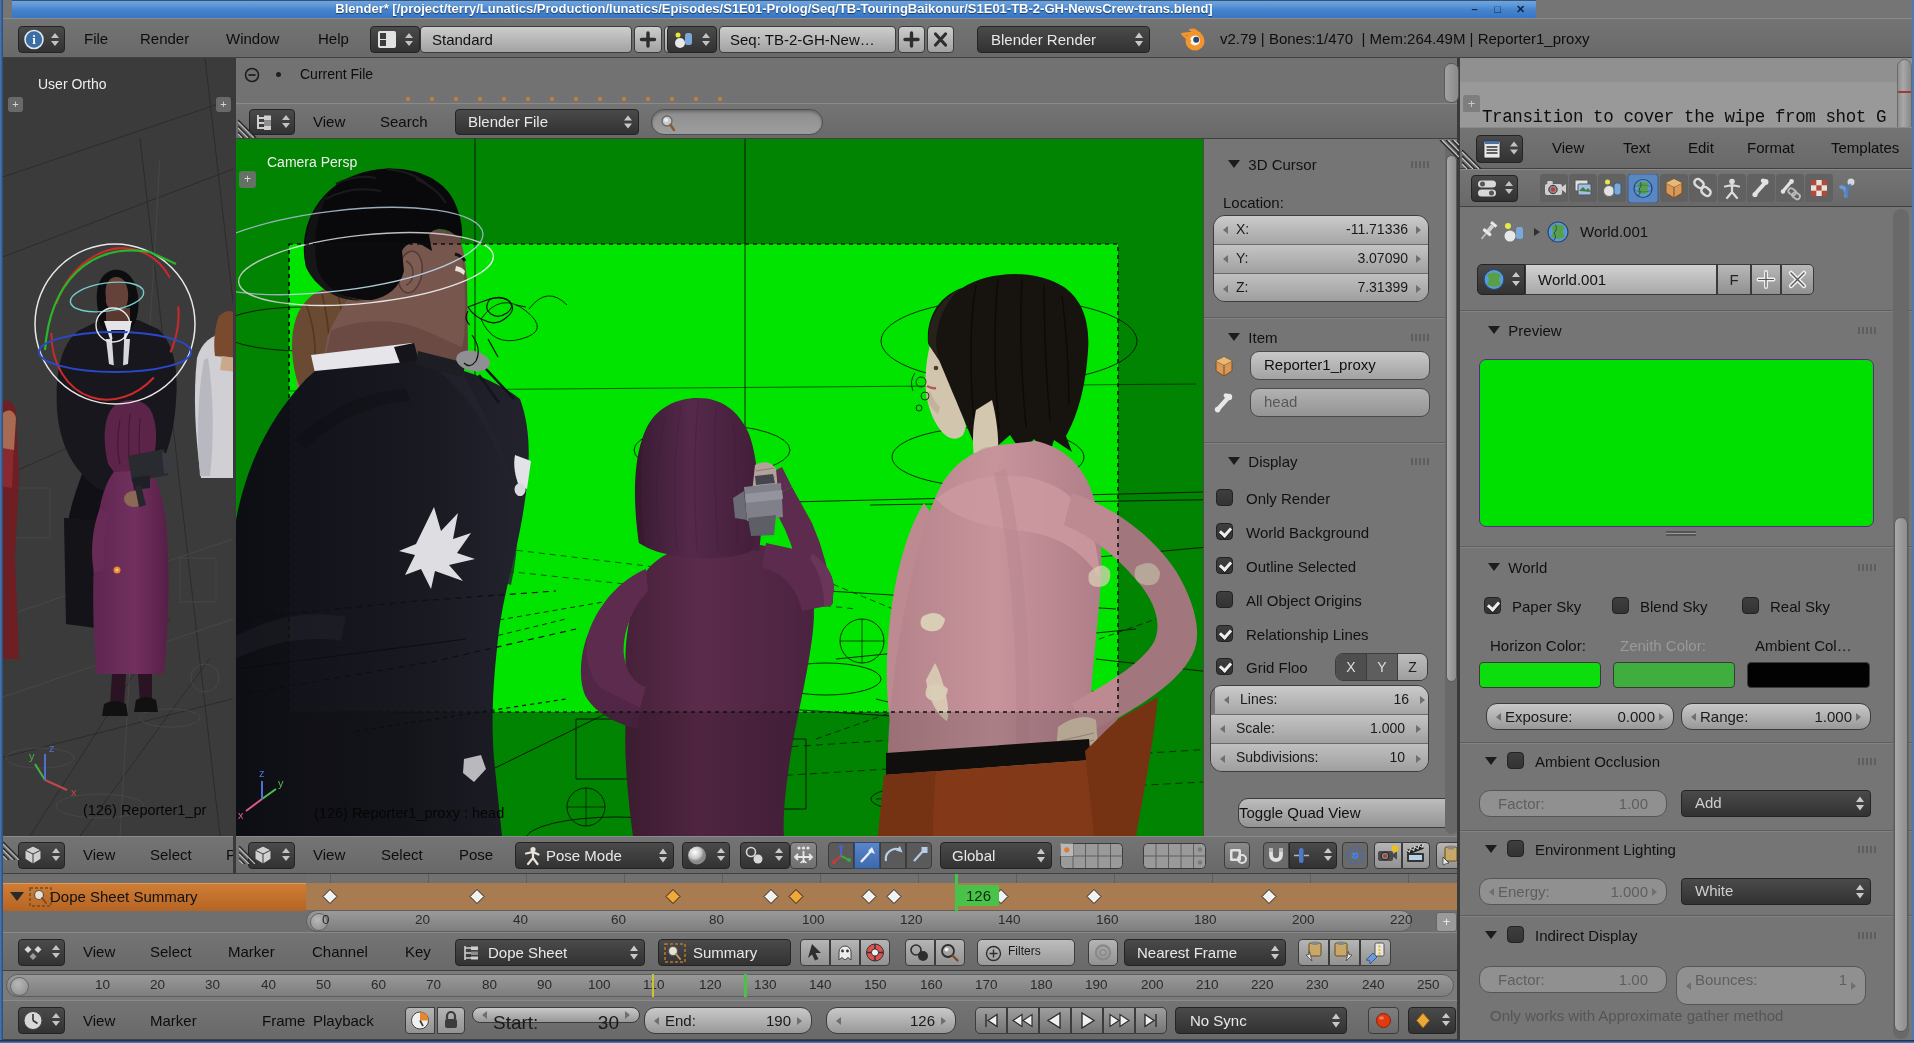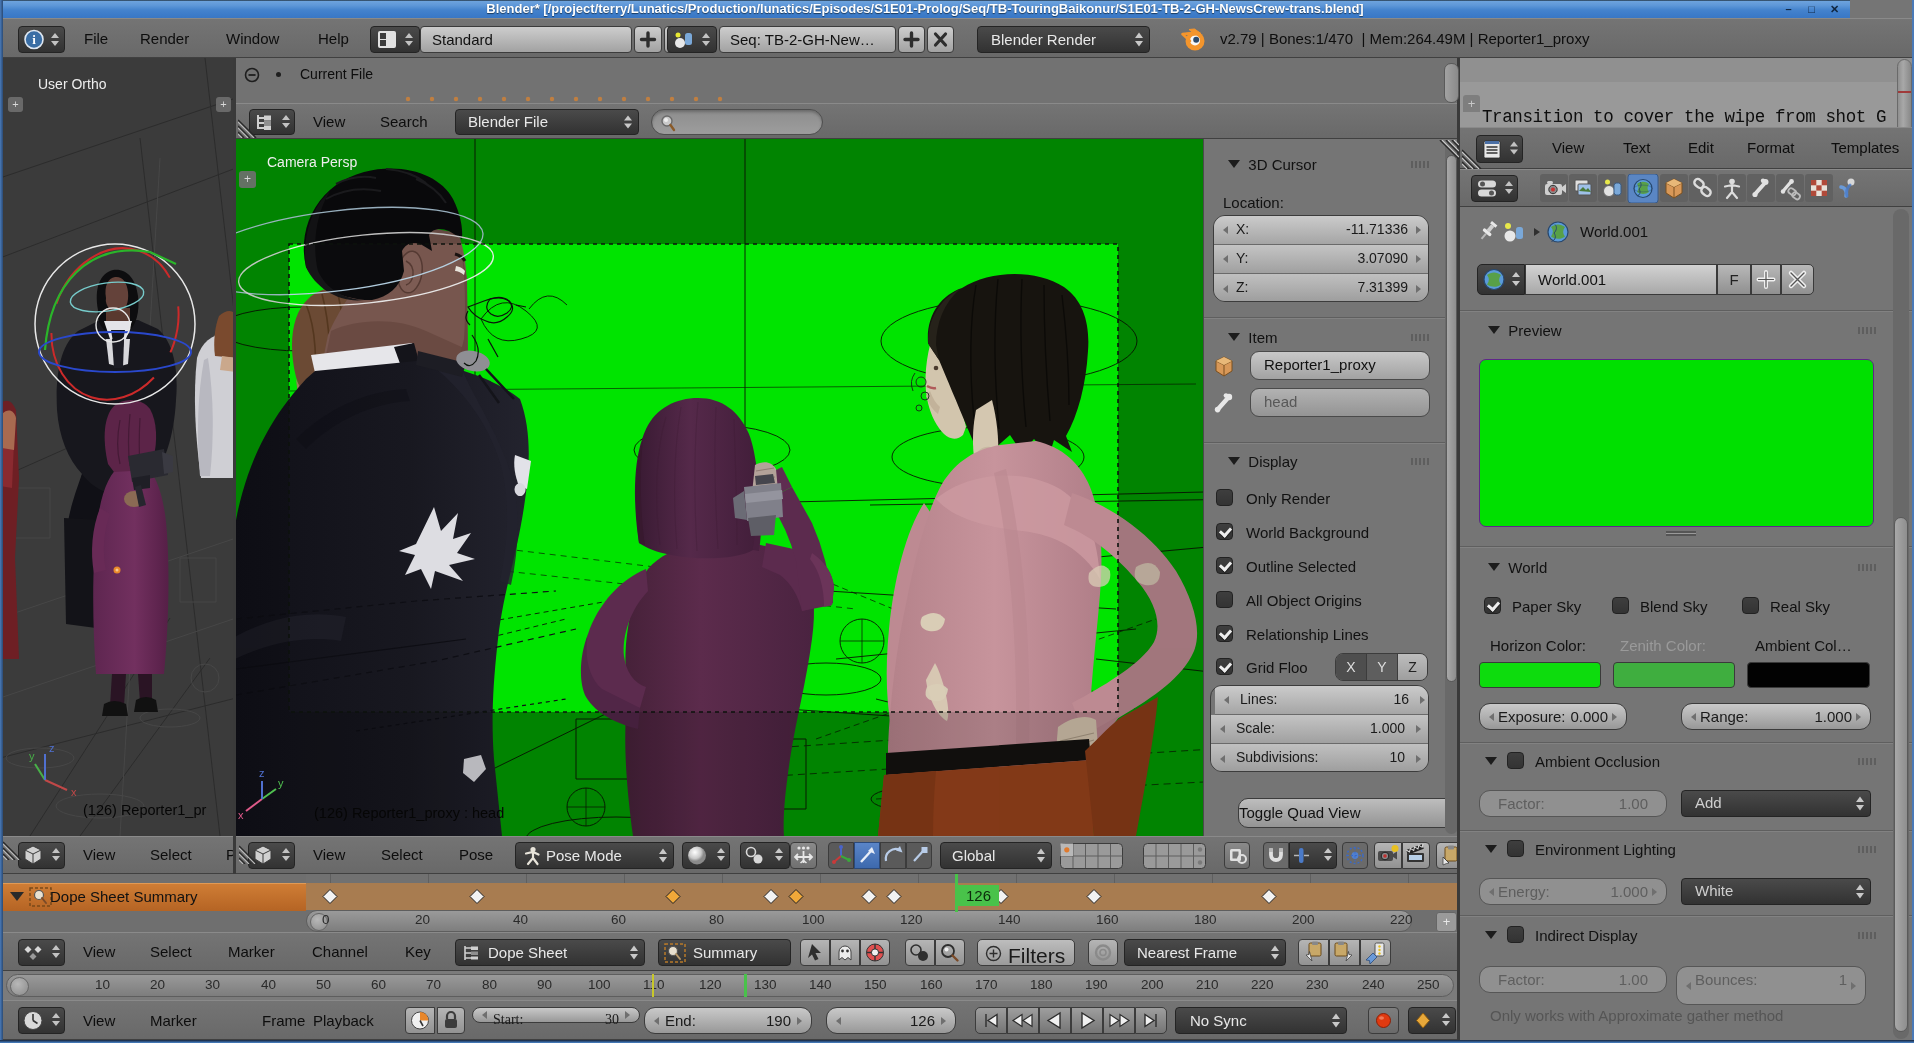--- a/index.html
+++ b/index.html
@@ -1,19 +1,19 @@
 <!DOCTYPE html>
 <html><head>
 <meta charset="utf-8">
 <style>
 html,body{margin:0;padding:0;background:#000;}
 #win{position:relative;width:1914px;height:1043px;overflow:hidden;font-family:"Liberation Sans",sans-serif;background:#757575;}
 .abs{position:absolute;}
 
-#titlebar{left:0;top:0;width:1850px;height:18px;background:linear-gradient(180deg,#1b2b3a 0%,#6ca2dd 8%,#5e97d8 30%,#4583cd 55%,#3d7cc9 80%,#3a77c4 100%);}
+#titlebar{left:12px;top:0;width:1524px;height:18px;background:linear-gradient(180deg,#1b2b3a 0%,#6ca2dd 8%,#5e97d8 30%,#4583cd 55%,#3d7cc9 80%,#3a77c4 100%);}
 #titlebar .ttext{position:absolute;left:0;right:0;top:1px;text-align:center;font-size:13px;font-weight:bold;color:#fff;text-shadow:0 1px 1px #1a3a5c;}
 .winbtn{position:absolute;top:2px;width:17px;height:14px;color:#10253f;font-size:11px;font-weight:bold;text-align:center;line-height:14px;}
 
 .hdr{background:linear-gradient(180deg,#747474,#696969);border-top:1px solid #8a8a8a;border-bottom:1px solid #404040;box-sizing:border-box;}
 .menu{color:#0d0d0d;font-size:15px;}
 .darkbtn{background:linear-gradient(180deg,#4a4a4a,#323232);border:1px solid #242424;border-radius:4px;color:#e8e8e8;box-sizing:border-box;}
 .pbtn{top:0;width:32px;height:27px;background:linear-gradient(180deg,#9e9e9e,#757575);border:1px solid #3c3c3c;box-sizing:border-box;}
 .litefld{background:linear-gradient(180deg,#cdcdcd,#a2a2a2);border:1px solid #3c3c3c;border-radius:4px;color:#111;box-sizing:border-box;}
 .pill{background:linear-gradient(180deg,#c9c9c9,#989898);border:1px solid #3c3c3c;border-radius:11px;color:#1a1a1a;box-sizing:border-box;}
 .pill.dim{background:#909090;color:#5e5e5e;border-color:#565656;}
@@ -825,21 +825,21 @@
           <circle cx="17" cy="16" r="5" fill="#2e2e2e"></circle>
         </svg>
     </div>
     <div class="abs" style="left:935px;top:6px;width:30px;height:27px;background:linear-gradient(180deg,#b5b5b5,#929292);border:1px solid #3c3c3c;border-radius:0 4px 4px 0;box-sizing:border-box;">
       <svg width="28" height="25" viewBox="0 0 28 25">
           <circle cx="12" cy="11" r="6" fill="none" stroke="#2e2e2e" stroke-width="1.8"></circle>
           <circle cx="10.5" cy="9.5" r="2" fill="#eee"></circle>
           <path d="M16.5 15.5l5 5" stroke="#7a4a28" stroke-width="2.4" stroke-linecap="round"></path>
         </svg>
     </div>
-    <div class="abs" style="left:977px;top:6px;width:98px;height:27px;background:linear-gradient(180deg,#bdbdbd,#9a9a9a);border:1px solid #3c3c3c;border-radius:5px;box-sizing:border-box;color:#1a1a1a;font-size:21px;">
+    <div class="abs" style="left:977px;top:6px;width:98px;height:27px;background:linear-gradient(180deg,#bdbdbd,#9a9a9a);border:1px solid #3c3c3c;border-radius:5px;box-sizing:border-box;color:#1a1a1a;font-size:12px;">
       <svg style="position:absolute;left:7px;top:5px;" width="17" height="17" viewBox="0 0 17 17">
           <circle cx="8.5" cy="8.5" r="7" fill="none" stroke="#2e2e2e" stroke-width="1.4"></circle>
           <path d="M8.5 4.5v8M4.5 8.5h8" stroke="#2e2e2e" stroke-width="1.4"></path>
         </svg>
       <span style="position:absolute;left:30px;top:4px;">Filters</span>
     </div>
     <div class="abs" style="left:1088px;top:6px;width:30px;height:27px;background:linear-gradient(180deg,#b5b5b5,#929292);border:1px solid #3c3c3c;border-radius:5px;box-sizing:border-box;">
       <svg width="28" height="25" viewBox="0 0 28 25">
           <circle cx="14" cy="12.5" r="7" fill="none" stroke="#8a8a8a" stroke-width="2.4"></circle>
           <circle cx="14" cy="12.5" r="3" fill="none" stroke="#8a8a8a" stroke-width="1.6"></circle>
@@ -926,21 +926,21 @@
           <path d="M14 12.5L14 4A8.5 8.5 0 0 1 22.5 12.5z" fill="#e8862a"></path>
           <path d="M14 12.5L17 18" stroke="#333" stroke-width="1.6"></path>
         </svg>
     </div>
     <div class="abs" style="left:437px;top:6px;width:28px;height:27px;background:linear-gradient(180deg,#b5b5b5,#929292);border:1px solid #3c3c3c;border-radius:0 4px 4px 0;box-sizing:border-box;">
       <svg width="26" height="25" viewBox="0 0 26 25">
           <rect x="7" y="11" width="12" height="9" rx="2" fill="#3c3c3c"></rect>
           <path d="M9 11V8a4 4 0 0 1 8 0v3" stroke="#3c3c3c" stroke-width="2.2" fill="none"></path>
         </svg>
     </div>
-    <div class="pill abs" style="left:472px;top:6px;width:168px;height:16px;font-size:14px;font-family:Liberation Serif, serif;">
+    <div class="pill abs" style="left:472px;top:6px;width:168px;height:16px;font-size:19px;">
         <span style="position:absolute;left:20px;top:4px;">Start:</span>
         <span style="position:absolute;right:20px;top:4px;">30</span>
         <span class="arrL"></span>
         <span class="arrR"></span>
       </div>
     <div class="pill abs" style="left:644px;top:6px;width:168px;height:27px;font-size:15px;">
         <span style="position:absolute;left:20px;top:4px;">End:</span>
         <span style="position:absolute;right:20px;top:4px;">190</span>
         <span class="arrL"></span>
         <span class="arrR"></span>
@@ -1166,21 +1166,21 @@
     <div class="chk" style="left:152px;top:390px;"></div>
       <div class="abs ptitle" style="left:180px;top:391px;">Blend Sky</div>
     <div class="chk" style="left:282px;top:390px;"></div>
       <div class="abs ptitle" style="left:310px;top:391px;">Real Sky</div>
     <div class="abs ptitle" style="left:30px;top:430px;">Horizon Color:</div>
     <div class="abs" style="left:160px;top:430px;color:#9a9a9a;">Zenith Color:</div>
     <div class="abs ptitle" style="left:295px;top:430px;">Ambient Col…</div>
     <div class="abs" style="left:19px;top:455px;width:122px;height:26px;background:#0ddc0d;border:1px solid #3a3a3a;border-radius:4px;box-sizing:border-box;"></div>
     <div class="abs" style="left:153px;top:455px;width:122px;height:26px;background:#3fae3f;border:1px solid #3a3a3a;border-radius:4px;box-sizing:border-box;"></div>
     <div class="abs" style="left:287px;top:455px;width:123px;height:26px;background:#020202;border:1px solid #3a3a3a;border-radius:4px;box-sizing:border-box;"></div>
-    <div class="pill abs" style="left:19px;top:496px;width:148px;height:27px;">
+    <div class="pill abs" style="left:26px;top:496px;width:188px;height:27px;">
         <span style="position:absolute;left:18px;top:4px;">Exposure:</span>
         <span style="position:absolute;right:18px;top:4px;">0.000</span>
         <span class="arrL"></span>
         <span class="arrR"></span>
       </div>
     <div class="pill abs" style="left:221px;top:496px;width:190px;height:27px;">
         <span style="position:absolute;left:18px;top:4px;">Range:</span>
         <span style="position:absolute;right:18px;top:4px;">1.000</span>
         <span class="arrL"></span>
         <span class="arrR"></span>

